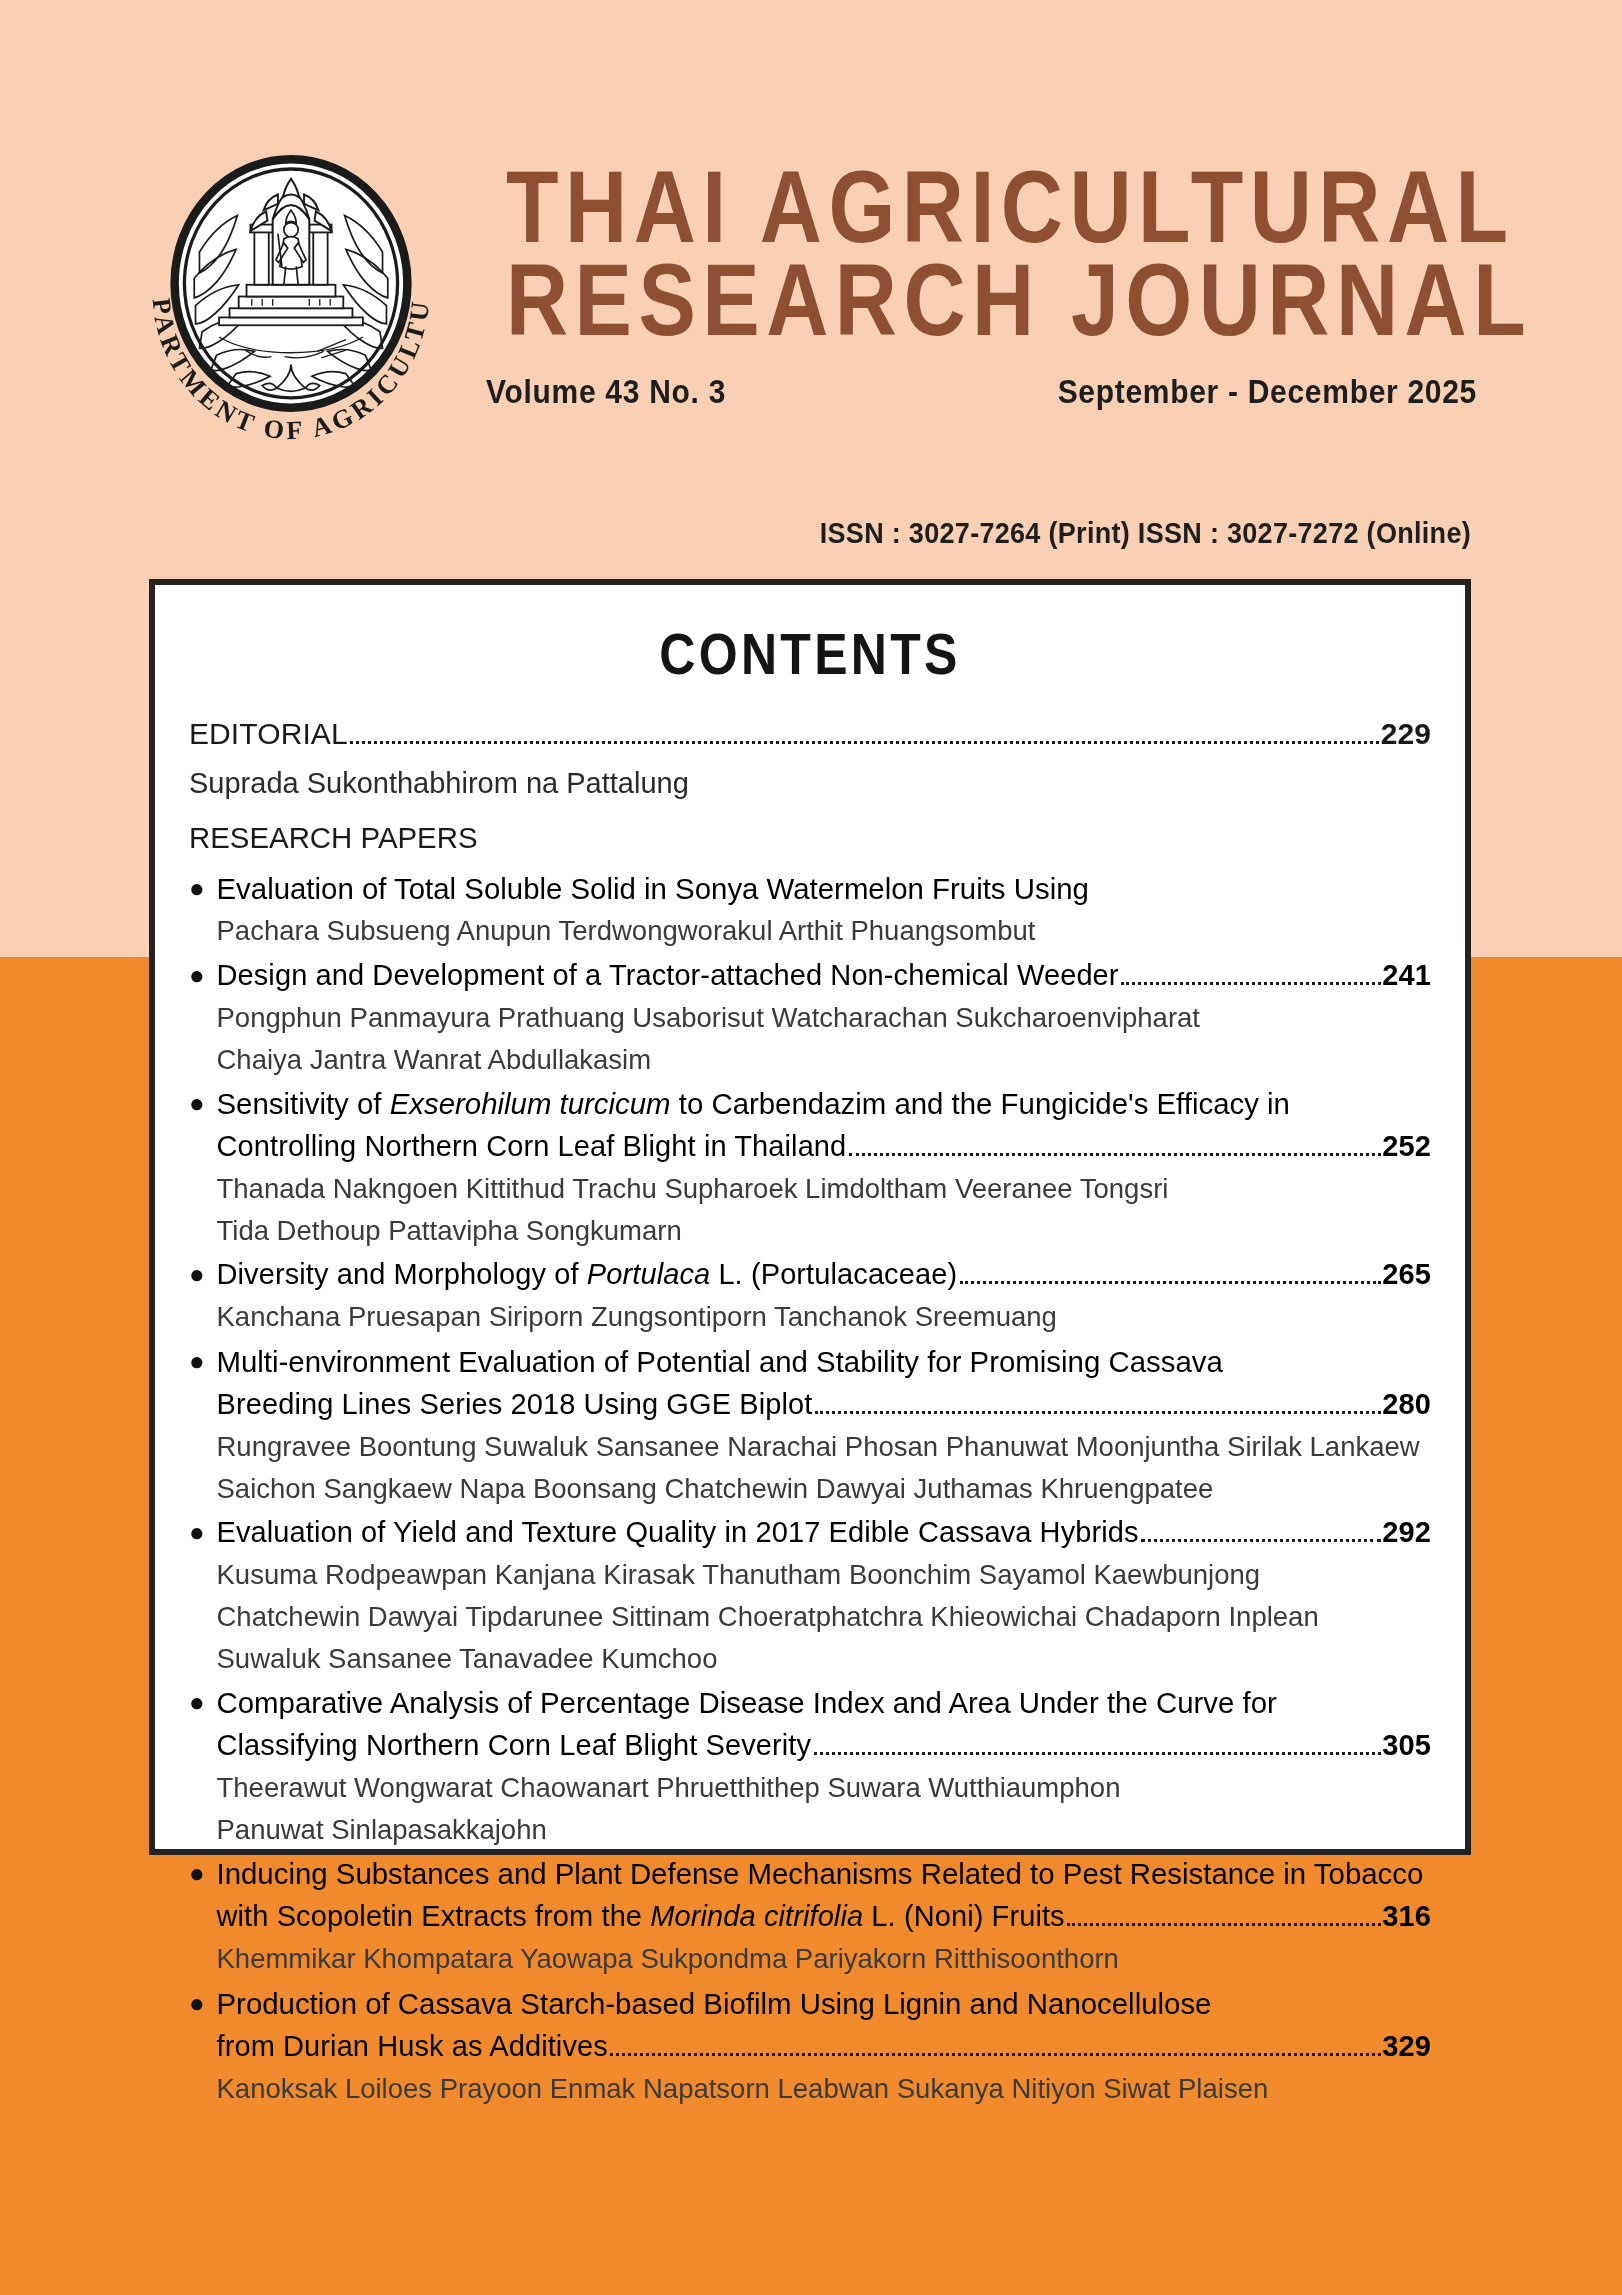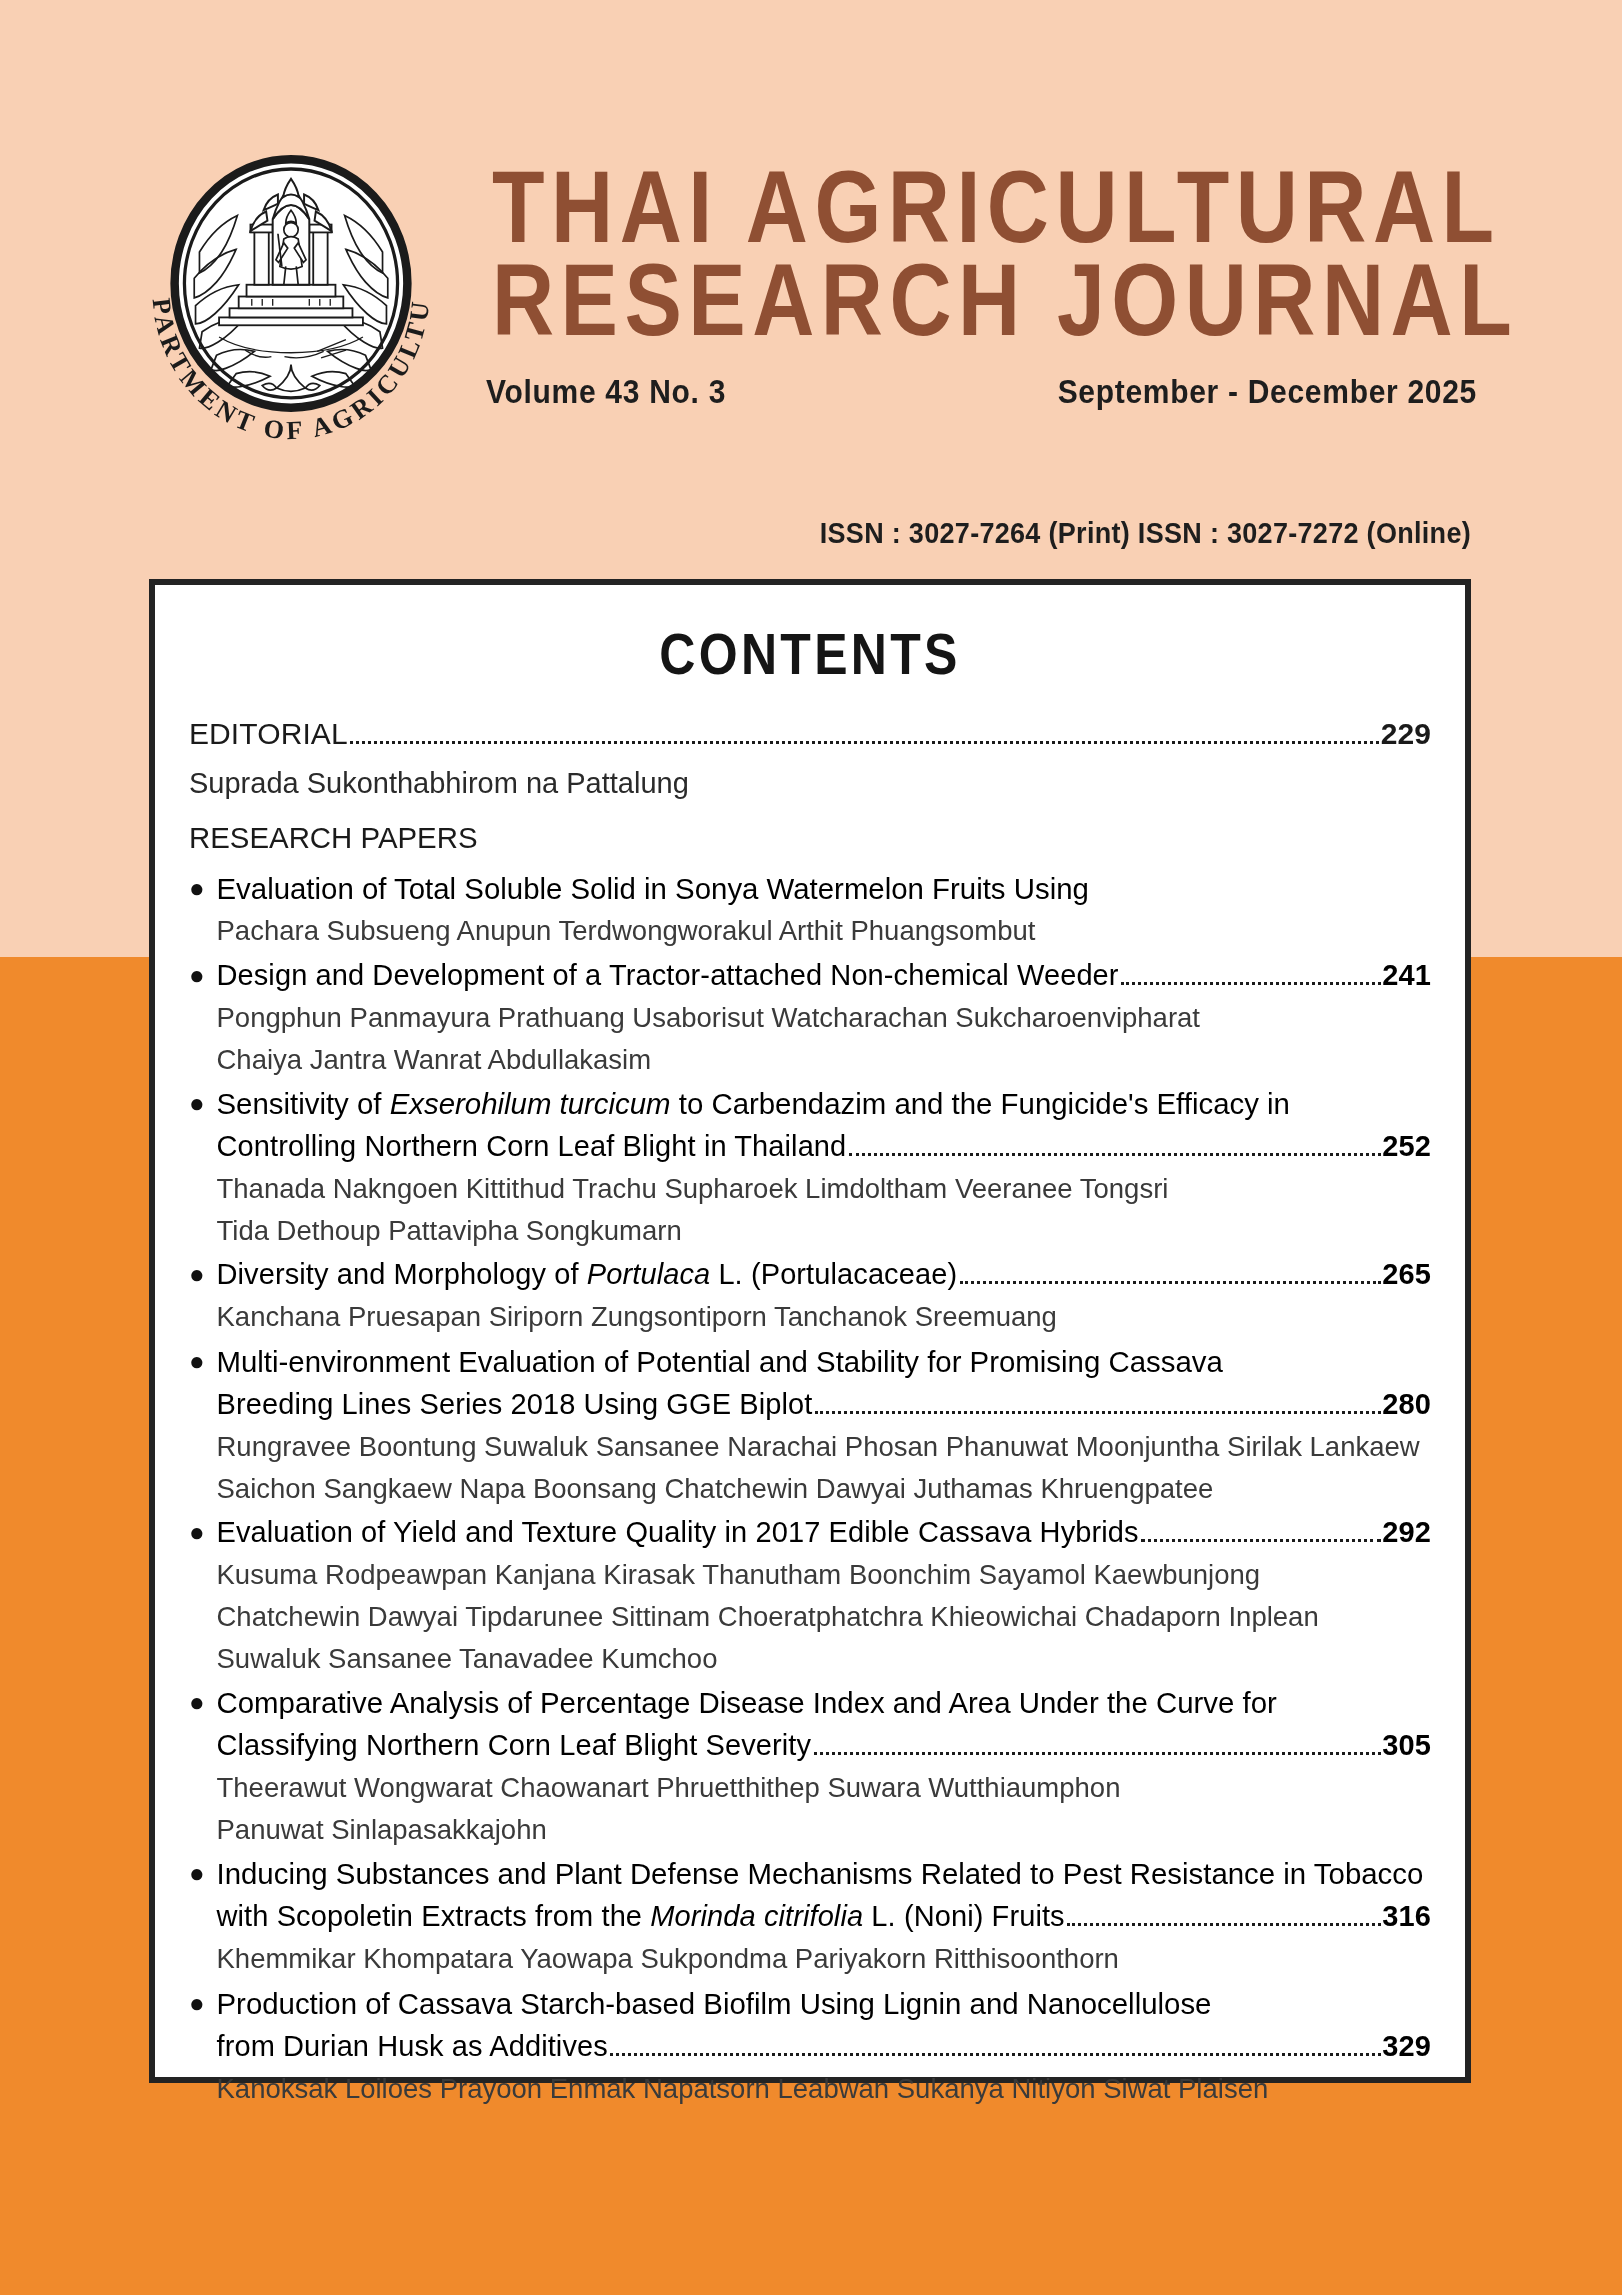--- a/index.html
+++ b/index.html
@@ -21,21 +21,21 @@
 
   
   #masthead{position:absolute;left:0;top:0;width:1623px;height:576px;}
 
   #seal{
     position:absolute;left:121px;top:121px;width:340px;height:334px;
   }
   #seal svg{width:100%;height:100%;display:block;}
 
   #title-block{
-    position:absolute;left:492px;top:162px;width:991px;
+    position:absolute;left:506px;top:162px;width:991px;
   }
   .journal-title{
     color:#8F4F33;
     font-family:"Liberation Sans Narrow","Liberation Sans",sans-serif;
     font-weight:bold;
     font-size:86px;
     line-height:77px;
     letter-spacing:6.5px;
     transform:scaleY(1.18);
     transform-origin:left top;
@@ -62,21 +62,21 @@
     color:#1E1E1E;
     font-family:"Liberation Sans Narrow","Liberation Sans",sans-serif;
     font-weight:bold;font-size:27px;letter-spacing:0.3px;
     transform:scaleY(1.1);transform-origin:right bottom;
     white-space:nowrap;
   }
 
   
   #contents-box{
     position:absolute;left:149px;top:579px;
-    width:1322px;height:1504px;
+    width:1322px;height:1276px;
     background:#FFFFFF;
     border:6.5px solid #232323;
     box-sizing:border-box;
     padding:22px 34px 0 34px;
   }
   #contents-heading{
     text-align:center;
     color:#151515;
     font-family:"Liberation Sans Narrow","Liberation Sans",sans-serif;
     font-weight:bold;font-size:50px;letter-spacing:3.3px;

